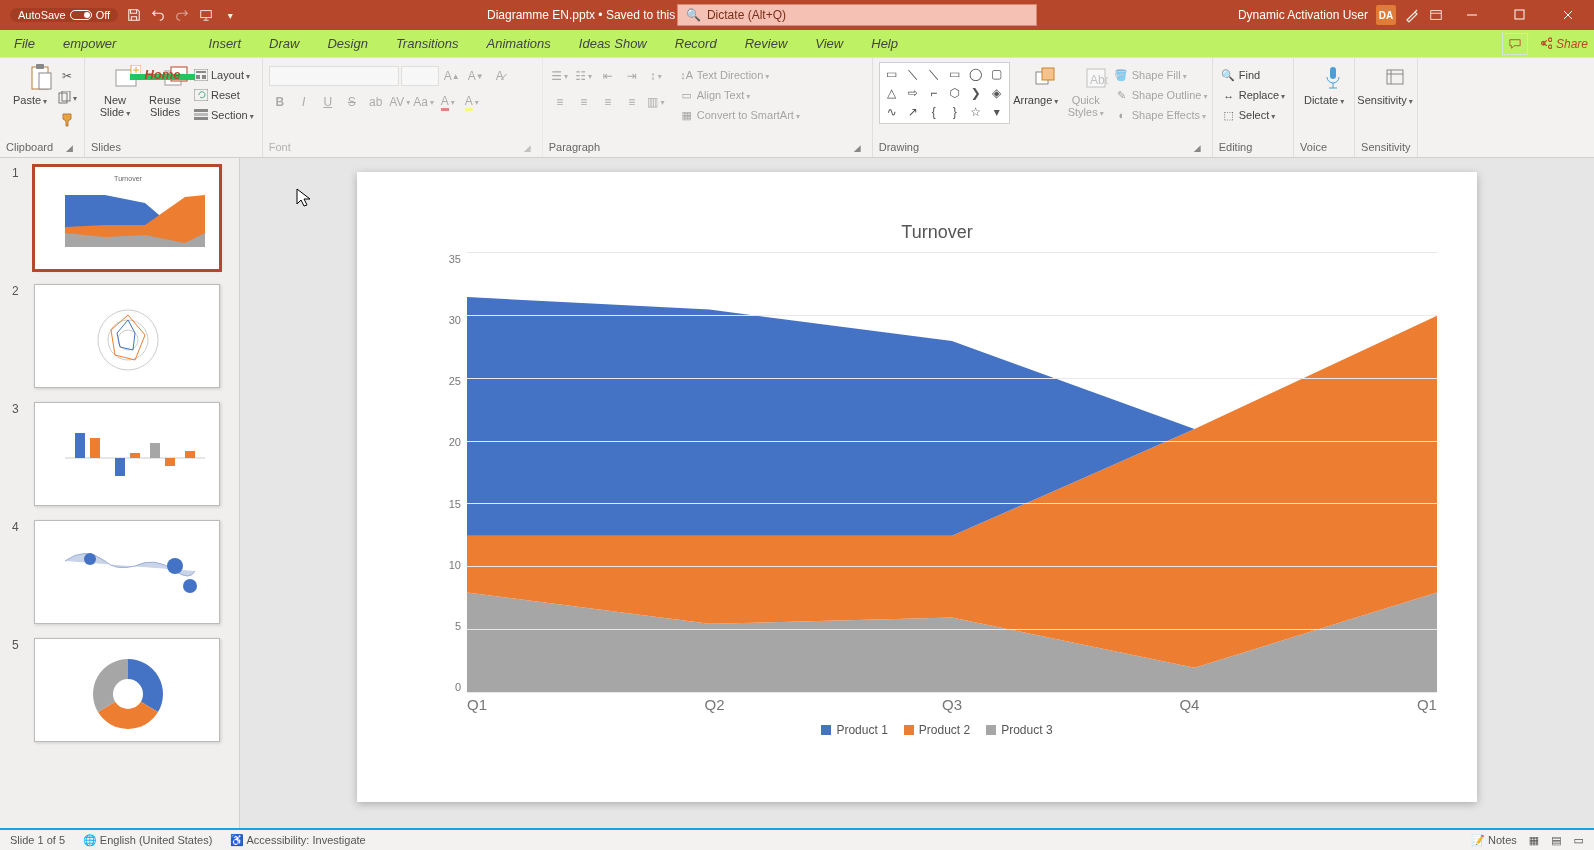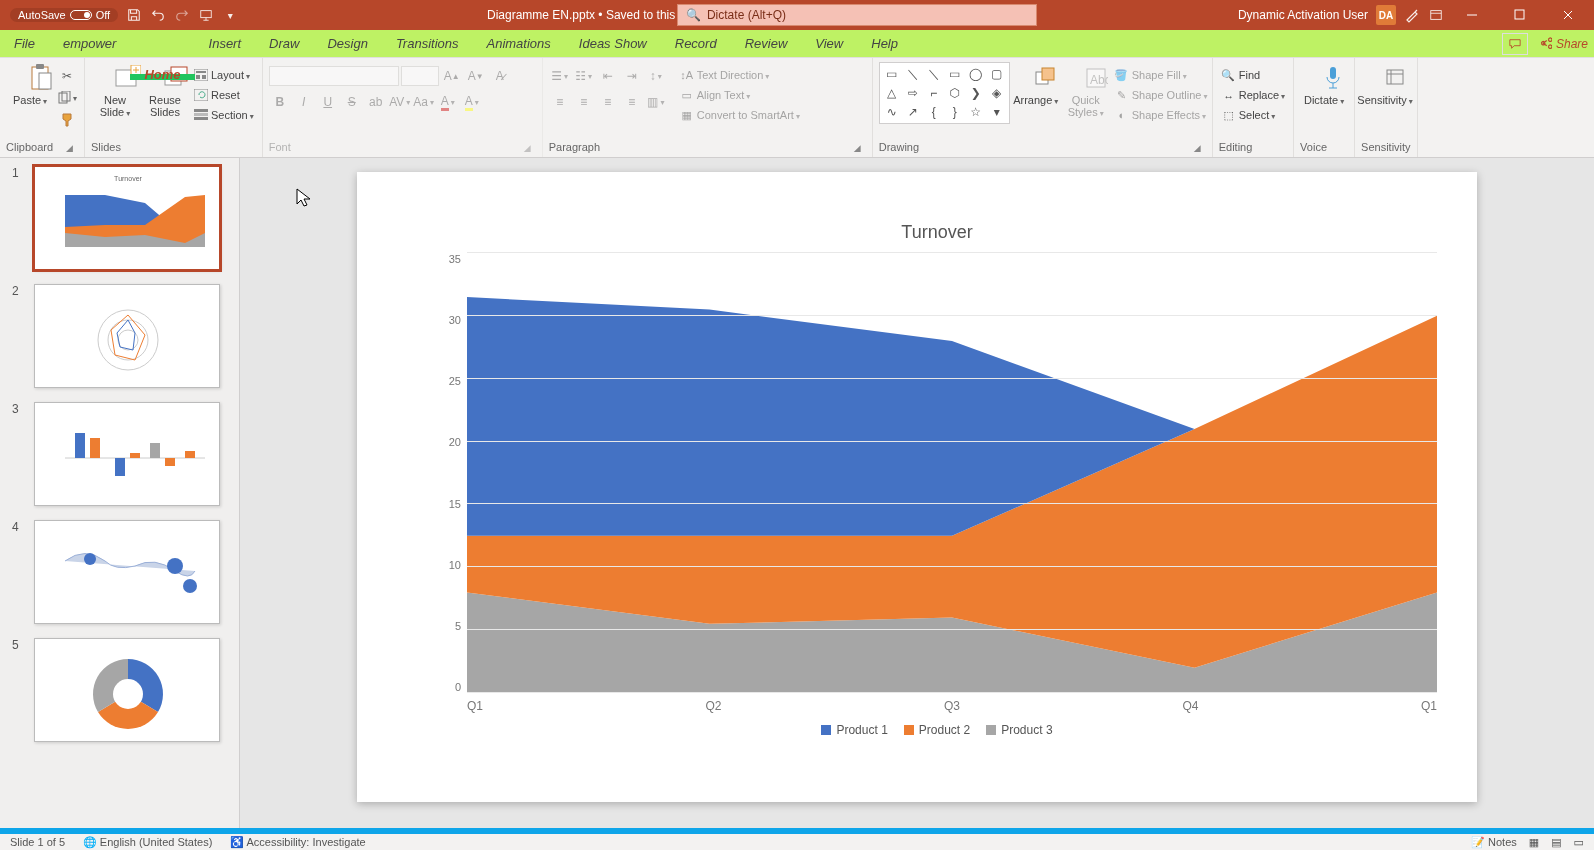--- a/index.html
+++ b/index.html
@@ -55,27 +55,27 @@
 .canvaswrap { flex: 1; background: #e6e6e6; display: flex; align-items: flex-start; justify-content: center; padding: 14px 40px 20px; }
 .slide { width: 1120px; height: 630px; background: #fff; box-shadow: 0 2px 8px rgba(0,0,0,.25); position: relative; }
 
 
 .chart { position: absolute; left: 80px; top: 50px; right: 40px; bottom: 70px; }
 .chart-title { text-align: center; font-size: 18px; color: #555; margin-bottom: 10px; }
 .plot { position: relative; height: 440px; margin-left: 30px; }
 .ylabels { position: absolute; left: -30px; top: 0; bottom: 0; display: flex; flex-direction: column; justify-content: space-between; font-size: 11px; color: #777; text-align: right; width: 24px; }
 .grid { position: absolute; inset: 0; }
 .gridline { position: absolute; left: 0; right: 0; border-top: 1px solid #e8e8e8; }
-.xlabels { position: absolute; bottom: -20px; left: 0; right: 0; display: flex; justify-content: space-between; font-size: 12px; color: #777; }
+.xlabels { position: absolute; bottom: -20px; left: 0; right: 0; display: flex; justify-content: space-between; font-size: 15px; color: #777; }
 .legend { text-align: center; font-size: 12px; color: #555; margin-top: 30px; }
 .legend .item { display: inline-flex; align-items: center; gap: 5px; margin: 0 8px; }
 .legend .sw { width: 10px; height: 10px; }
 
 
-.statusbar { height: 22px; background: #f3f2f1; border-top: 6px solid #0ea5e9; display: flex; align-items: center; font-size: 11px; color: #555; padding: 0 10px; gap: 18px; }
+.statusbar { height: 22px; background: #f3f2f1; border-top: 2px solid #0ea5e9; display: flex; align-items: center; font-size: 11px; color: #555; padding: 0 10px; gap: 18px; }
 .statusbar .right { margin-left: auto; display: flex; align-items: center; gap: 12px; }
 .cursor-arrow { position: absolute; left: 296px; top: 188px; z-index: 999; pointer-events: none; }
 </style>
 </head>
 <body>
 
 <div class="titlebar">
   <div class="left">
     <div class="autosave">
       <span>AutoSave</span>

